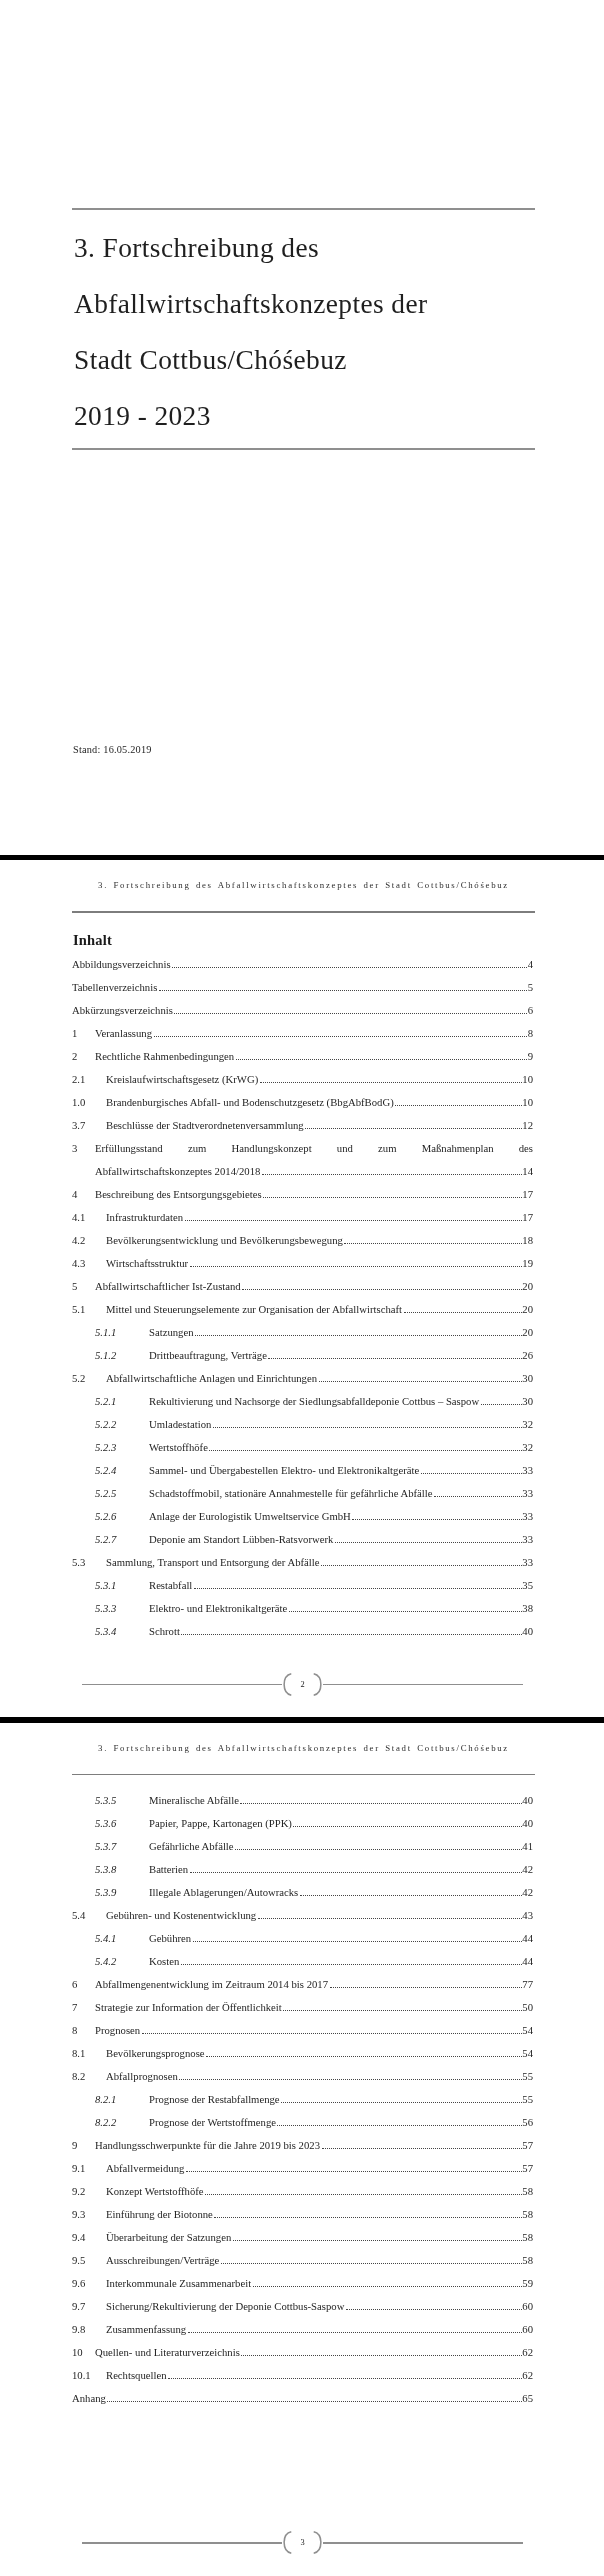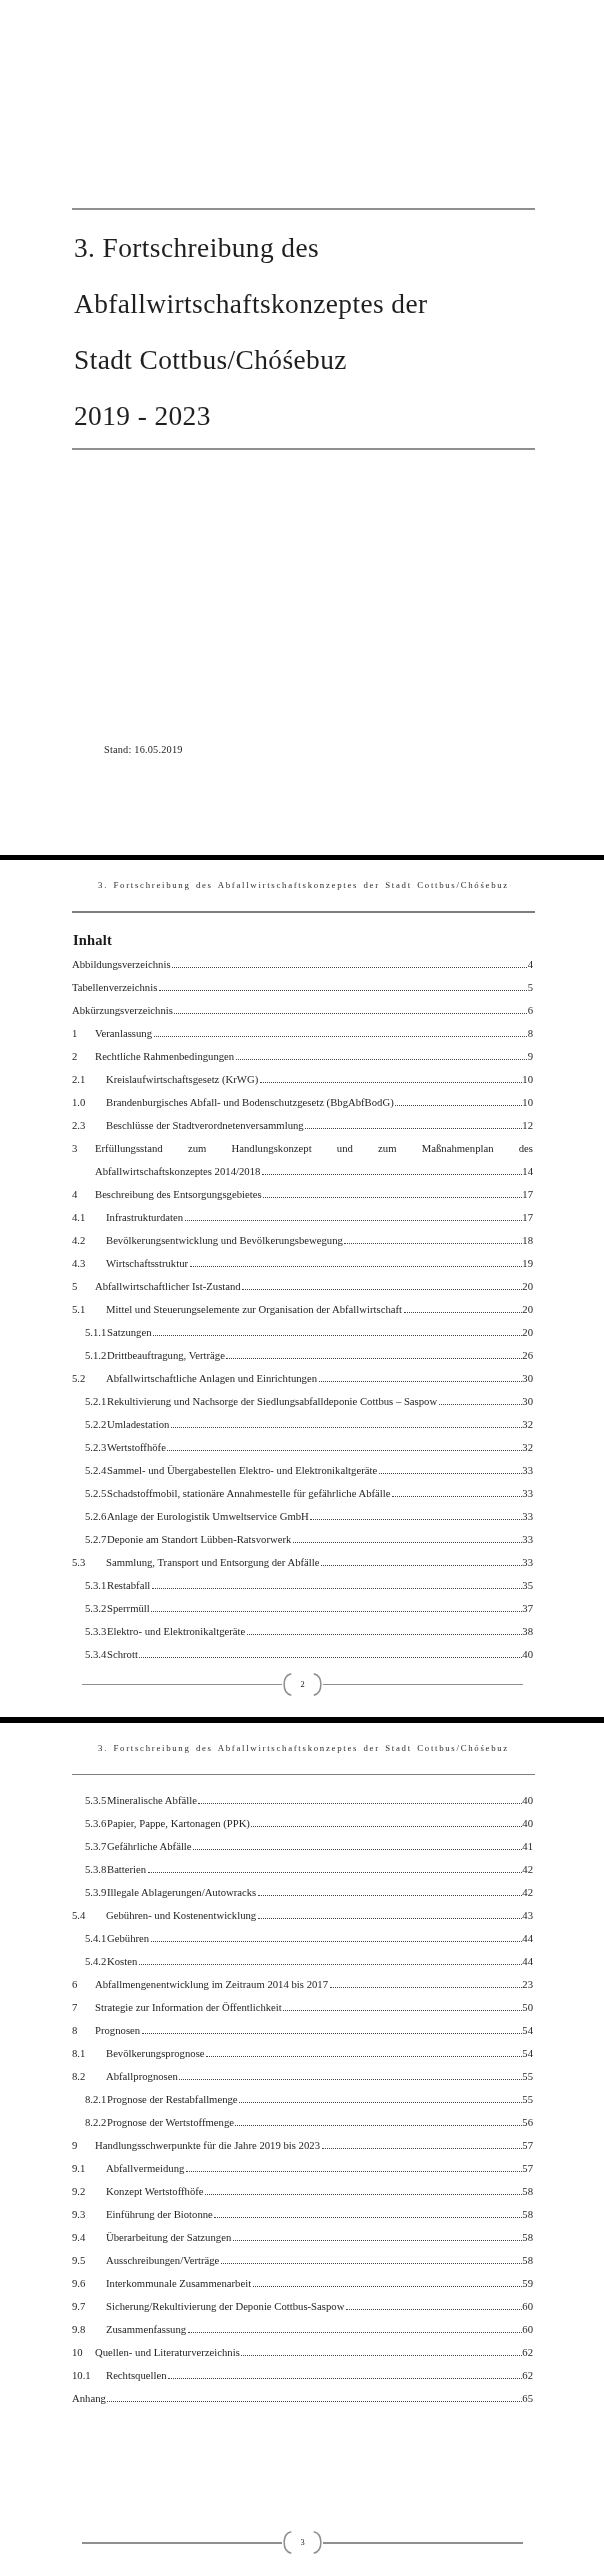--- a/index.html
+++ b/index.html
@@ -19,21 +19,21 @@
   #page-2{height:857px;}
   #page-3{height:853px;}
   .page-sep{height:5.3px;background:var(--separator);}
 
   
   .hr{position:absolute;left:72px;width:463px;height:1.5px;background:var(--rule);}
   .title-rule-top{top:208px;}
   .title-rule-bottom{top:448px;}
   .title-block{position:absolute;top:220px;left:74px;width:457px;}
   .title-line{font-size:27.4px;line-height:56px;letter-spacing:0.4px;white-space:nowrap;}
-  .stand{position:absolute;top:744px;left:73px;font-size:10.3px;letter-spacing:0.2px;margin-left:31px;}
+  .stand{position:absolute;top:744px;left:73px;font-size:10.3px;letter-spacing:0.2px;}
 
   
   .running-header{
     position:absolute;top:20px;left:72px;width:463px;
     text-align:center;font-size:8.8px;letter-spacing:1.7px;word-spacing:1.5px;
     color:#2e2e2e;white-space:nowrap;
   }
   .header-rule{position:absolute;top:51px;left:72px;width:463px;height:1.5px;background:#7d7d7d;}
 
   
@@ -45,21 +45,21 @@
   #toc-page2{top:91px;}
   #toc-page3{top:65px;}
   .toc-row{
     height:23px;display:flex;align-items:flex-end;
     padding-bottom:3.8px;box-sizing:border-box;
     font-size:10.7px;line-height:11.4px;white-space:nowrap;
   }
   .toc-row .num{flex:0 0 auto;}
   .lvl1 .num{width:23px;}
   .lvl2 .num{margin-left:0;width:34px;}
-  .lvl3 .num{margin-left:13px;width:22px;}
+  .lvl3 .num{margin-left:23px;width:54px;font-style:italic;}
   .toc-row .label{flex:0 0 auto;}
   .toc-row .leader{
     flex:1 1 auto;min-width:7.6px;height:0;
     border-bottom:0.8px dotted var(--leader);
     margin:0 0.8px 3px 1.5px;
   }
   .toc-row .pg{flex:0 0 auto;}
   .justified-row .jtext{flex:1 1 auto;display:block;text-align:justify;text-align-last:justify;white-space:normal;overflow:hidden;}
 
   
@@ -128,21 +128,21 @@
           <span class="leader"></span>
           <span class="pg">10</span>
         </div>
         <div class="toc-row lvl2">
           <span class="num">1.0</span>
           <span class="label">Brandenburgisches Abfall- und Bodenschutzgesetz (BbgAbfBodG)</span>
           <span class="leader"></span>
           <span class="pg">10</span>
         </div>
         <div class="toc-row lvl2">
-          <span class="num">2.3</span>
+          <span class="num">3.7</span>
           <span class="label">Beschlüsse der Stadtverordnetenversammlung</span>
           <span class="leader"></span>
           <span class="pg">12</span>
         </div>
         <div class="toc-row lvl1 justified-row">
           <span class="num">3</span>
           <span class="jtext">Erfüllungsstand zum Handlungskonzept und zum Maßnahmenplan des</span>
         </div>
         <div class="toc-row lvl1">
           <span class="num"></span>
@@ -250,26 +250,20 @@
           <span class="num">5.3</span>
           <span class="label">Sammlung, Transport und Entsorgung der Abfälle</span>
           <span class="leader"></span>
           <span class="pg">33</span>
         </div>
         <div class="toc-row lvl3">
           <span class="num">5.3.1</span>
           <span class="label">Restabfall</span>
           <span class="leader"></span>
           <span class="pg">35</span>
-        </div>
-        <div class="toc-row lvl3">
-          <span class="num">5.3.2</span>
-          <span class="label">Sperrmüll</span>
-          <span class="leader"></span>
-          <span class="pg">37</span>
         </div>
         <div class="toc-row lvl3">
           <span class="num">5.3.3</span>
           <span class="label">Elektro- und Elektronikaltgeräte</span>
           <span class="leader"></span>
           <span class="pg">38</span>
         </div>
         <div class="toc-row lvl3">
           <span class="num">5.3.4</span>
           <span class="label">Schrott</span>
@@ -341,21 +335,21 @@
         <div class="toc-row lvl3">
           <span class="num">5.4.2</span>
           <span class="label">Kosten</span>
           <span class="leader"></span>
           <span class="pg">44</span>
         </div>
         <div class="toc-row lvl1">
           <span class="num">6</span>
           <span class="label">Abfallmengenentwicklung im Zeitraum 2014 bis 2017</span>
           <span class="leader"></span>
-          <span class="pg">23</span>
+          <span class="pg">77</span>
         </div>
         <div class="toc-row lvl1">
           <span class="num">7</span>
           <span class="label">Strategie zur Information der Öffentlichkeit</span>
           <span class="leader"></span>
           <span class="pg">50</span>
         </div>
         <div class="toc-row lvl1">
           <span class="num">8</span>
           <span class="label">Prognosen</span>

